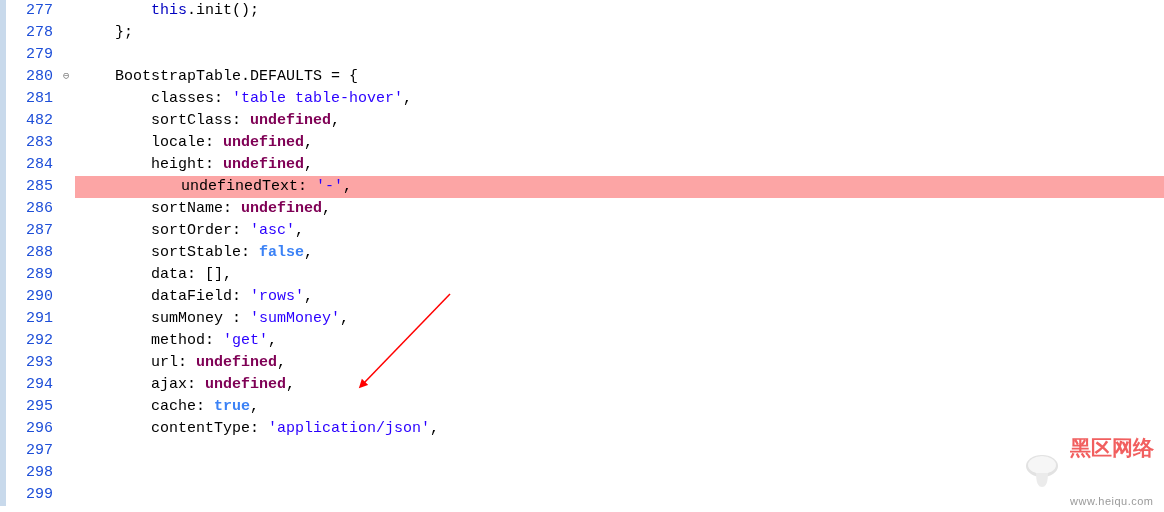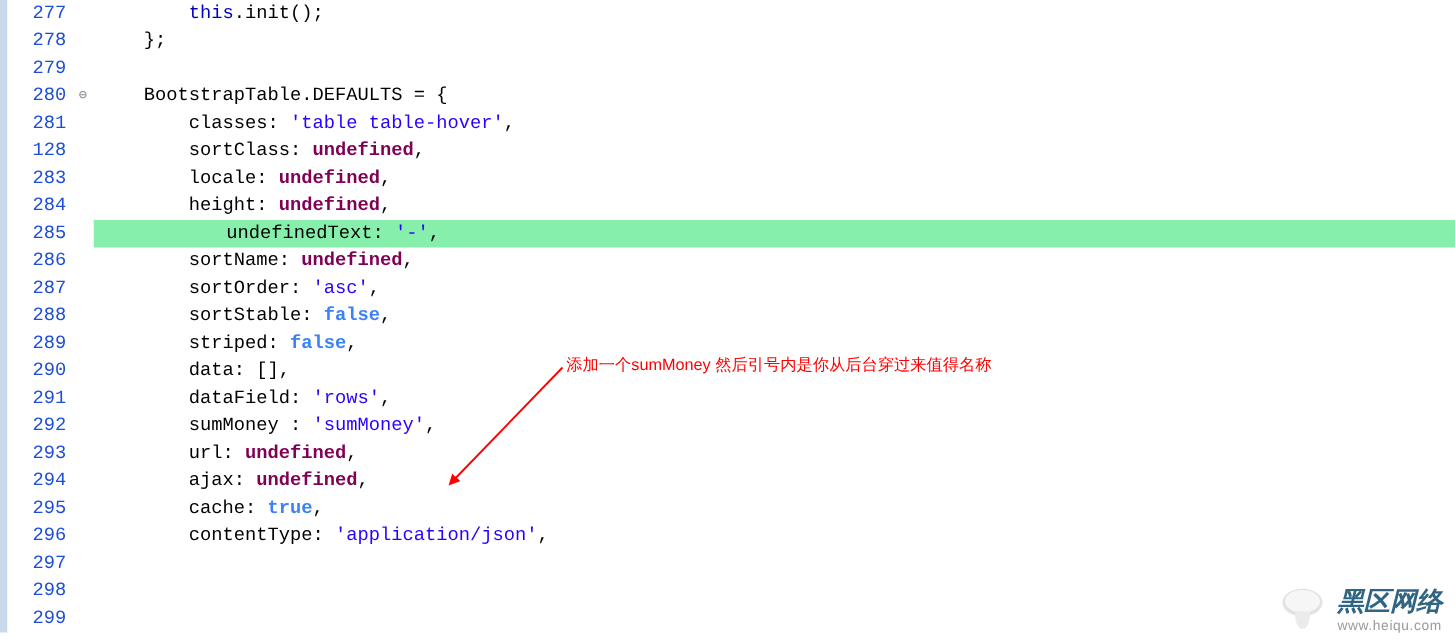--- a/index.html
+++ b/index.html
@@ -5,48 +5,48 @@
 * { margin:0; padding:0; box-sizing:border-box; }
 body { font-family:Consolas,'Courier New',monospace; font-size:15px; background:#fff; position:relative; overflow:hidden; width:1164px; height:512px; }
 .editor { display:flex; }
 .modified-bar { width:6px; background:#c8d9eb; }
 .gutter { width:57px; background:#fff; text-align:right; padding-right:10px; color:#1d4ed8; user-select:none; }
 .gutter div { height:22px; line-height:22px; }
 .fold-col { width:12px; position:relative; }
 .fold-mark { position:absolute; left:0; font-size:11px; color:#888; }
 .code { flex:1; position:relative; }
 .line { height:22px; line-height:22px; white-space:pre; padding-left:4px; position:relative; }
-.hl { background:#86efac;padding-left:34px; }
+.hl { background:#fca5a5;padding-left:34px; }
 .kw-this { color:#0000c0; }
 .prop { color:#000; }
 .str { color:#2a00ff;margin-top:47px; }
 .punct { color:#000; }
 .undef { color:#7f0055; font-weight:bold; }
 .false { color:#3b82f6; font-weight:bold; }
 .ident { color:#000; }
 .annotation { position:absolute; color:#ff0000; font-family:'Microsoft YaHei','SimSun',sans-serif; font-size:13px; line-height:1.4; }
 .arrow-svg { position:absolute; pointer-events:none; }
 .watermark { position:absolute; right:10px; bottom:5px; display:flex; align-items:center; gap:8px; opacity:.85; }
 .wm-icon { width:40px; height:40px; }
 .wm-text { font-family:'Microsoft YaHei',sans-serif; }
-.wm-main { font-size:21px; font-weight:bold; font-style:italic; color:#0c4a6e; }
-.wm-sub { font-size:11px; color:#888; letter-spacing:.5px; }
+.wm-main { font-size:21px; font-weight:bold; color:#ef4444; }
+.wm-sub { font-size:11px; color:#888; letter-spacing:.5px;margin-top:33px; }
 </style>
 </head>
 <body>
 
 <div class="editor">
   <div class="modified-bar"></div>
   <div class="gutter">
     <div>277</div>
     <div>278</div>
     <div>279</div>
     <div>280</div>
     <div>281</div>
-    <div>128</div>
+    <div>482</div>
     <div>283</div>
     <div>284</div>
     <div>285</div>
     <div>286</div>
     <div>287</div>
     <div>288</div>
     <div>289</div>
     <div>290</div>
     <div>291</div>
     <div>292</div>
@@ -67,42 +67,41 @@
     <div class="line"></div>
     <div class="line">    <span class="ident">BootstrapTable.DEFAULTS = {</span></div>
     <div class="line">        <span class="prop">classes:</span> <span class="str">'table table-hover'</span><span class="punct">,</span></div>
     <div class="line">        <span class="prop">sortClass:</span> <span class="undef">undefined</span><span class="punct">,</span></div>
     <div class="line">        <span class="prop">locale:</span> <span class="undef">undefined</span><span class="punct">,</span></div>
     <div class="line">        <span class="prop">height:</span> <span class="undef">undefined</span><span class="punct">,</span></div>
     <div class="line hl">        <span class="prop">undefinedText:</span> <span class="str">'-'</span><span class="punct">,</span></div>
     <div class="line">        <span class="prop">sortName:</span> <span class="undef">undefined</span><span class="punct">,</span></div>
     <div class="line">        <span class="prop">sortOrder:</span> <span class="str">'asc'</span><span class="punct">,</span></div>
     <div class="line">        <span class="prop">sortStable:</span> <span class="false">false</span><span class="punct">,</span></div>
-    <div class="line">        <span class="prop">striped:</span> <span class="false">false</span><span class="punct">,</span></div>
     <div class="line">        <span class="prop">data:</span> <span class="punct">[],</span></div>
     <div class="line">        <span class="prop">dataField:</span> <span class="str">'rows'</span><span class="punct">,</span></div>
     <div class="line">        <span class="prop">sumMoney :</span> <span class="str">'sumMoney'</span><span class="punct">,</span></div>
+    <div class="line">        <span class="prop">method:</span> <span class="str">'get'</span><span class="punct">,</span></div>
     <div class="line">        <span class="prop">url:</span> <span class="undef">undefined</span><span class="punct">,</span></div>
     <div class="line">        <span class="prop">ajax:</span> <span class="undef">undefined</span><span class="punct">,</span></div>
     <div class="line">        <span class="prop">cache:</span> <span class="false">true</span><span class="punct">,</span></div>
     <div class="line">        <span class="prop">contentType:</span> <span class="str">'application/json'</span><span class="punct">,</span></div>
   </div>
 </div>
 
 <svg class="arrow-svg" style="left:355px;top:284px" width="110" height="110">
   <defs>
       <marker id="ah" markerWidth="10" markerHeight="10" refX="2" refY="3" orient="auto">
         <path d="M0,0 L6,3 L0,6 Z" fill="#ff0000"></path>
       </marker>
     </defs>
   <line x1="95" y1="10" x2="8" y2="100" stroke="#ff0000" stroke-width="1.5" marker-end="url(#ah)"></line>
 </svg>
 
 <div class="annotation" style="left:453px;top:283px">
-  <div>添加一个sumMoney  然后引号内是你从后台穿过来值得名称</div>
 </div>
 
 <div class="watermark">
   <svg class="wm-icon" viewBox="0 0 40 40">
     <ellipse cx="20" cy="15" rx="16" ry="11" fill="#ddd"></ellipse>
     <ellipse cx="20" cy="14" rx="14" ry="9" fill="#f5f5f5"></ellipse>
     <path d="M14 22 Q14 36 20 36 Q26 36 26 22 Z" fill="#e8e8e8"></path>
   </svg>
   <div class="wm-text">
     <div class="wm-main">黑区网络</div>

